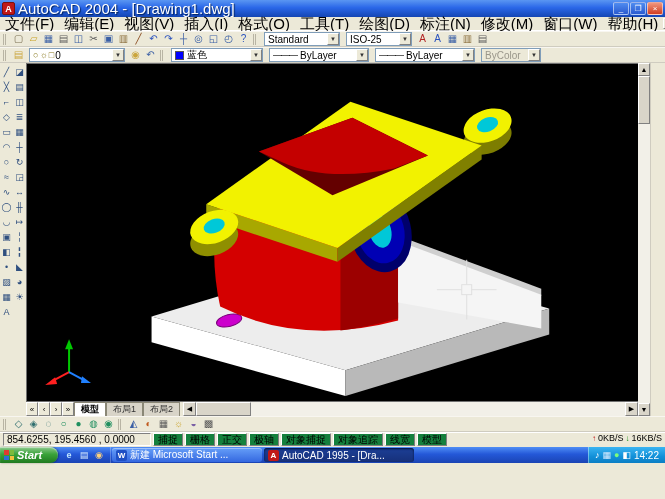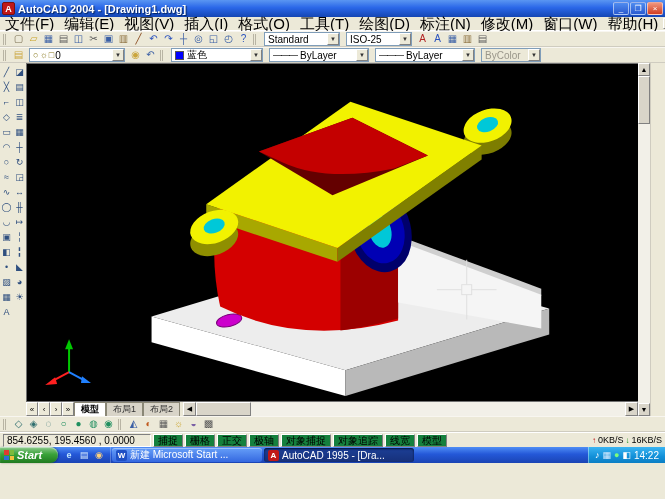--- a/index.html
+++ b/index.html
@@ -5,21 +5,21 @@
   *{box-sizing:border-box;margin:0;padding:0}
   html,body{width:665px;height:499px;overflow:hidden;background:#000}
   .screen{width:665px;height:499px;position:relative;background:#ece9d8;
     font-family:"Liberation Sans","DejaVu Sans",sans-serif;font-size:11px;color:#000;
     display:flex;flex-direction:column}
   
   .titlebar{height:17px;flex:0 0 17px;display:flex;align-items:center;padding:0 2px;
     background:linear-gradient(180deg,#5a96f2 0%,#2a67e8 45%,#1446b4 100%);color:#fff}
   .appicon{width:13px;height:13px;background:#c01818;border:1px solid #7a0f0f;border-radius:2px;
     color:#fff;font-size:9px;font-weight:bold;display:flex;align-items:center;justify-content:center;margin-right:3px}
-  .title{font-weight:bold;font-size:11px;text-shadow:1px 1px 1px #00215e;white-space:nowrap}
+  .title{font-weight:normal;font-size:15px;text-shadow:1px 1px 1px #00215e;white-space:nowrap}
   .wbtns{margin-left:auto;display:flex;gap:1px}
   .wbtn{width:16px;height:13px;border:1px solid #ffffff88;border-radius:2px;color:#fff;font-size:8px;
     line-height:11px;text-align:center;background:linear-gradient(180deg,#4f8cf0,#2a5ad0)}
   .wbtn.close{background:linear-gradient(180deg,#f0967e,#d03d20)}
   
   .menubar{height:14px;flex:0 0 14px;display:flex;align-items:center;background:#ece9d8;border-bottom:1px solid #ffffff}
   .menus{display:flex;height:100%}
   .menu-item{padding:0 5px;line-height:13px;font-size:15px;white-space:nowrap}
   .childbtns{margin-left:auto;display:flex;gap:1px;padding-right:2px}
   .cbtn{width:13px;height:11px;font-size:7px;line-height:9px;text-align:center;background:#ece9d8;
@@ -68,21 +68,21 @@
     border:1px solid;border-color:#fff #808080 #808080 #fff}
   .rightstrip{flex:1;background:#ece9d8;border-left:1px solid #cfccc0}
   
   .cmdwrap{flex:0 0 36px;height:36px;background:#ece9d8;padding:1px 2px}
   .cmdbox{height:100%;background:#fff;border:1px solid #7f9db9;display:flex;flex-direction:column;
     font-size:11px;line-height:11px;padding:0 2px}
   .cmdhist{flex:1;border-bottom:1px solid #b8b4a4;overflow:hidden}
   .cmdline{white-space:nowrap}
   .cmdprompt{height:11px;white-space:nowrap}
   
-  .statusbar{flex:0 0 15px;height:15px;display:flex;align-items:center;gap:2px;padding:0 3px;
+  .statusbar{flex:0 0 15px;height:15px;display:flex;align-items:flex-start;gap:2px;padding:0 3px;
     background:#ece9d8;border-top:1px solid #fff;font-size:10px}
   .coords{width:148px;height:13px;line-height:12px;padding:0 3px;border:1px solid;
     border-color:#808080 #fff #fff #808080;overflow:hidden;white-space:nowrap}
   .stbtns{display:flex;gap:2px}
   .stbtn{height:13px;line-height:11px;padding:0 4px;background:#15803d;border:1px solid;
     border-color:#fff #808080 #808080 #fff;white-space:nowrap}
   .flexsp{flex:1}
   .net{display:flex;align-items:center;gap:2px;font-size:9px;white-space:nowrap}
   .net .up{color:#c02020;font-size:8px}
   .net .dn{color:#108a10;font-size:8px}

